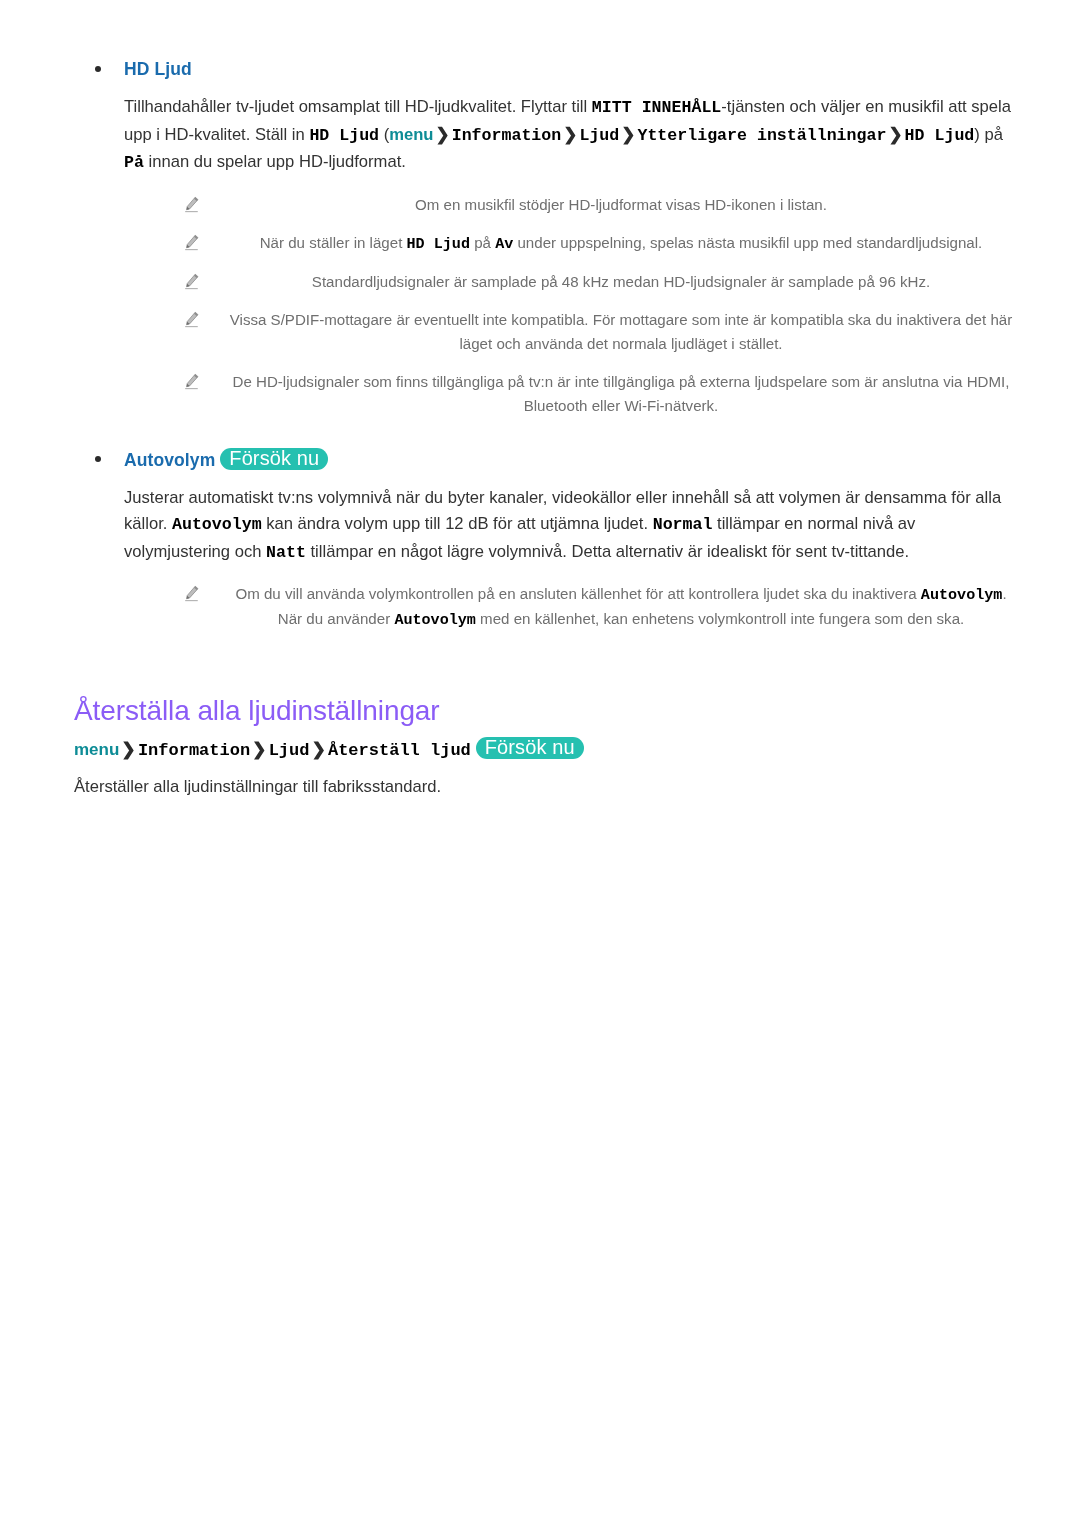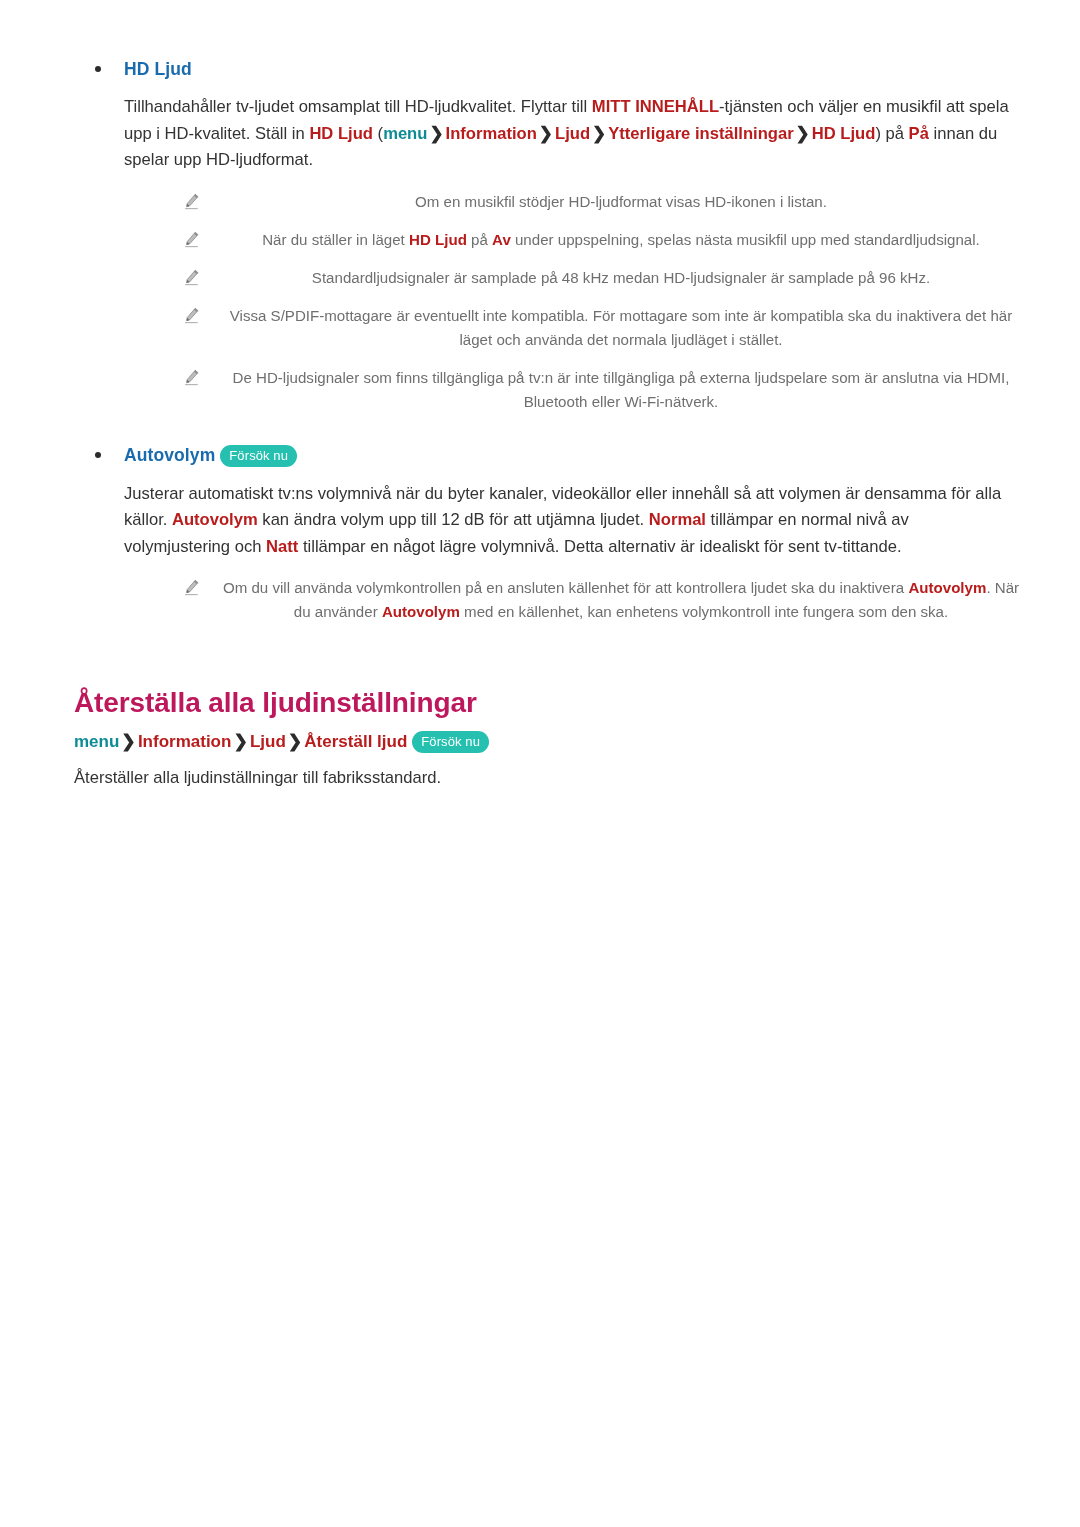--- a/index.html
+++ b/index.html
@@ -51,21 +51,21 @@
     width: 6px;
     height: 6px;
     border-radius: 50%;
     background: #2b2b2b;
   }
 
   .badge {
     display: inline-block;
     background: #25c0b0;
     color: #ffffff;
-    font-size: 13px;
+    font-size: 20px;
     font-weight: normal;
     line-height: 19px;
     padding: 1px 9px 2px 9px;
     border-radius: 11px;
     vertical-align: 1px;
     margin-left: 5px;
     letter-spacing: 0.1px;
   }
 
   .feature-body {
@@ -95,22 +95,22 @@
     left: 121px;
     top: 2px;
     width: 18px;
     height: 19px;
   }
 
   
   .chapter { margin-top: 62px; }
   .chapter-title {
     font-size: 28px;
-    font-weight: bold;
-    color: #be185d;
+    font-weight: normal;
+    color: #8b5cf6;
     line-height: 34px;
     letter-spacing: -0.1px;
     padding-left: 12px;
   }
   .chapter-path {
     margin-top: 9px;
     padding-left: 12px;
     font-size: 17px;
     font-weight: bold;
     line-height: 24px;
@@ -118,21 +118,21 @@
   }
   .chapter-desc {
     margin-top: 11px;
     padding-left: 12px;
     font-size: 16.6px;
     line-height: 26px;
     color: #333333;
   }
 
   
-  .k        { color: #b91c1c; font-weight: bold; }       
+  .k        { color: #000000; font-weight: bold; font-family: Liberation Mono, monospace; }       
   .k-teal   { color: #0d8c96; font-weight: bold; margin-top: 20px; }       
   .chev     { color: #2b2b2b; font-weight: bold; font-size: 1.02em; padding: 0 2px; }
 </style>
 </head>
 <body>
 
 <div class="page">
 
   <div class="feature">
 

